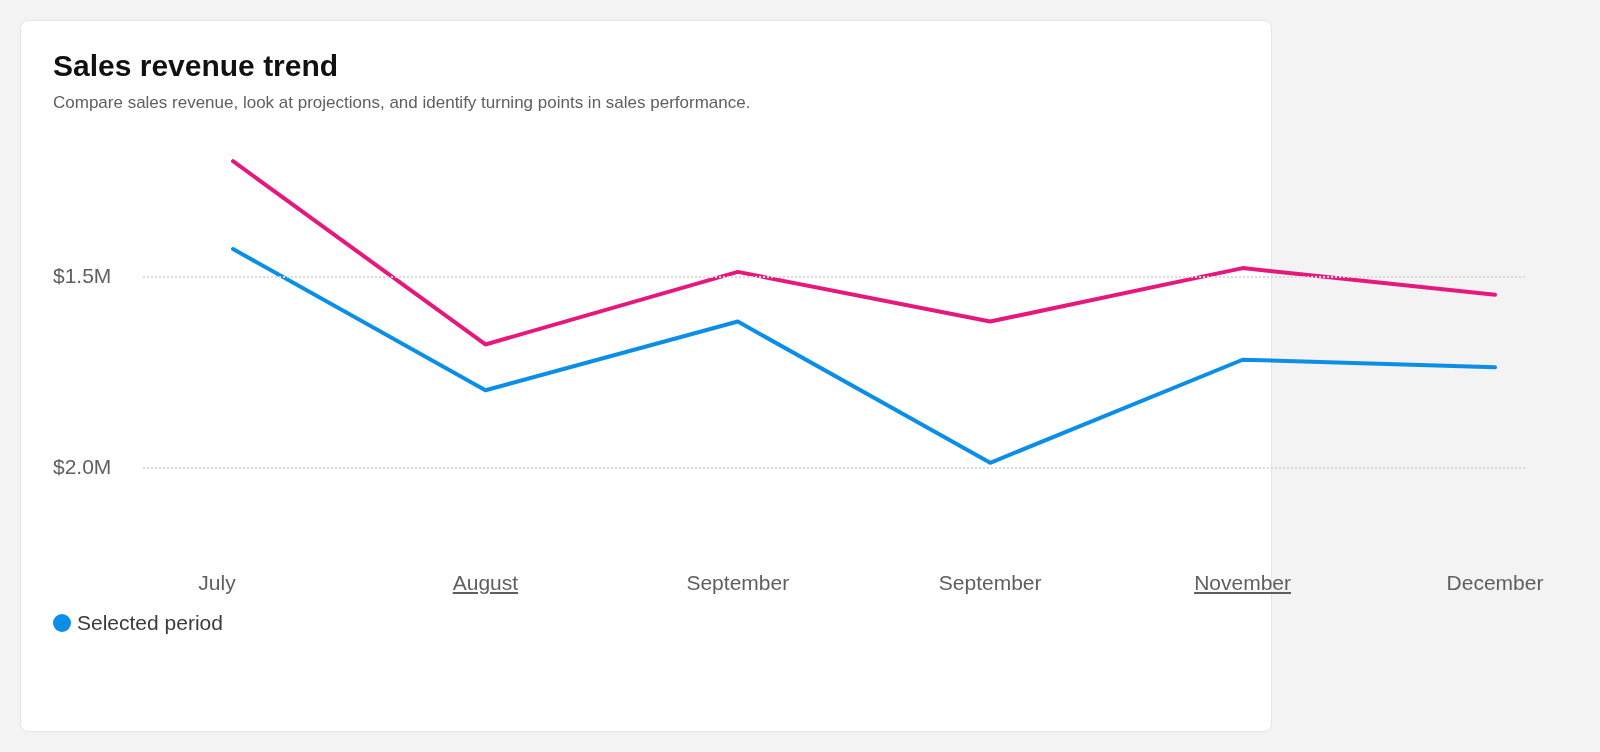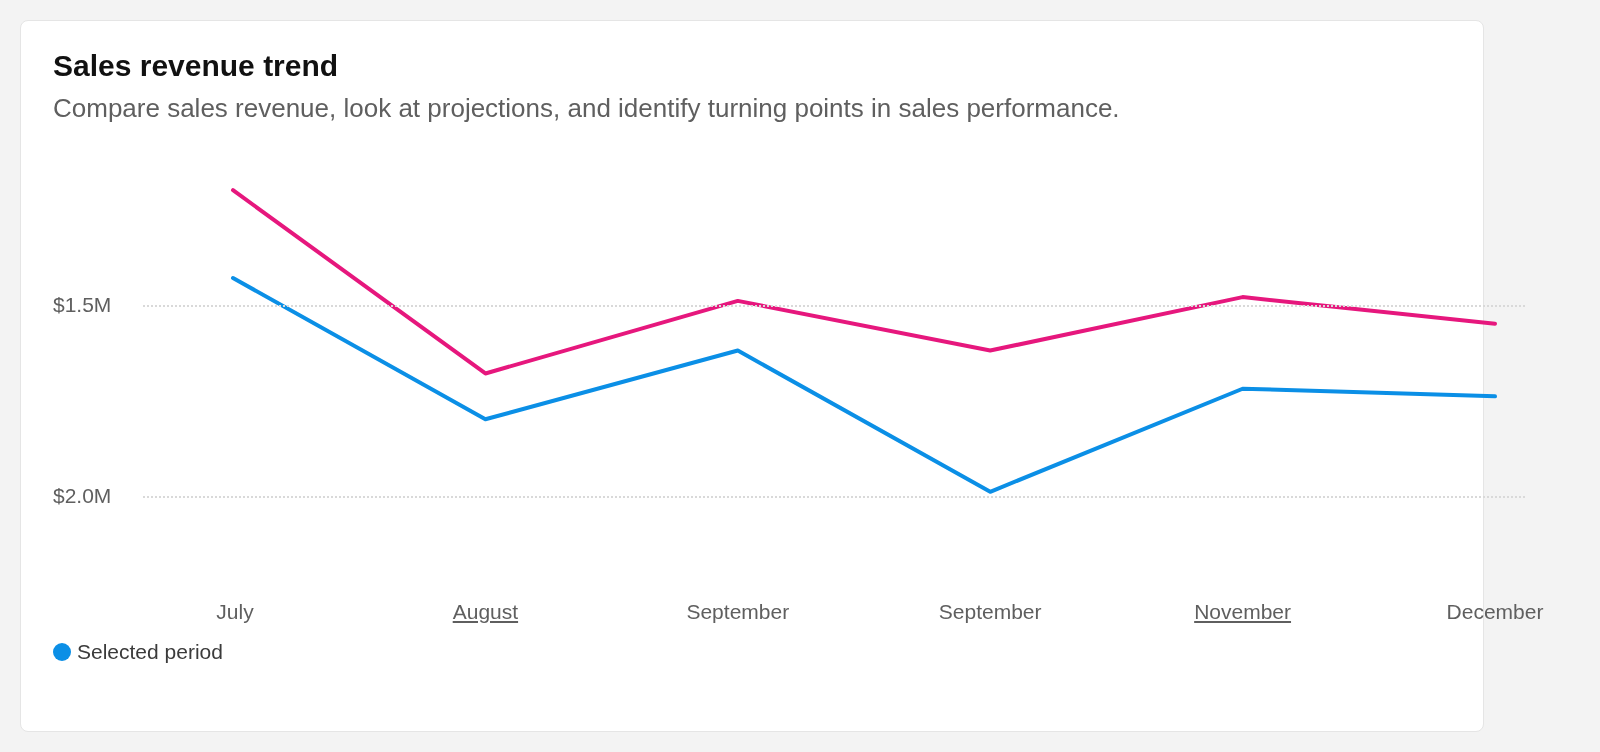--- a/index.html
+++ b/index.html
@@ -8,34 +8,33 @@
       background: #f3f3f3;
       padding: 20px;
       width: 1600px;
       height: 752px;
     }
     .card {
       background: #fff;
       border: 1px solid #e5e5e5;
       border-radius: 8px;
       padding: 28px 32px 24px 32px;
-      width: 1464px;
+      width: 1252px;
       height: 712px;
       position: relative;
     }
     .title {
       font-size: 30px;
       font-weight: 600;
       color: #111;
       margin-bottom: 10px;
     }
     .subtitle {
-      font-size: 26px;
+      font-size: 17px;
       color: #5f5f5f;
-      margin-bottom: 18px;
     }
     .chart-wrap {
       position: relative;
       width: 100%;
       height: 490px;
     }
     .y-label {
       position: absolute;
       left: 0;
       font-size: 21px;
@@ -88,21 +87,21 @@
   <div class="chart-wrap" id="chart-wrap">
 
     <svg class="lines" id="lines-svg" width="1492" height="490" style="left: 0px; top: 0px;">
         <path d="M180 136.00000000000006 L432.4 277.2727272727273 L684.8 208.54545454545456 L937.2 349.8181818181818 L1189.6 246.72727272727272 L1442 254.36363636363635" fill="none" stroke="#0b8fe6" stroke-width="4" stroke-linejoin="round" stroke-linecap="round"></path>
         <path d="M180 48.181818181818244 L432.4 231.45454545454544 L684.8 158.909090909091 L937.2 208.54545454545456 L1189.6 155.09090909090904 L1442 181.8181818181818" fill="none" stroke="#e6177d" stroke-width="4" stroke-linejoin="round" stroke-linecap="round"></path>
       </svg>
   <div class="grid-line" style="left: 90px; right: 20px; top: 353.636px; width: 1382px;"></div>
       <div class="y-label" style="top: 353.636px;">$2.0M</div>
       <div class="grid-line" style="left: 90px; right: 20px; top: 162.727px; width: 1382px;"></div>
       <div class="y-label" style="top: 162.727px;">$1.5M</div>
-      <div class="x-label" style="left: 182px; top: 458px;">July</div>
+      <div class="x-label" style="left: 164px; top: 458px;">July</div>
       <div class="x-label" style="left: 432.4px; top: 458px; text-decoration: underline;">August</div>
       <div class="x-label" style="left: 684.8px; top: 458px;">September</div>
       <div class="x-label" style="left: 937.2px; top: 458px;">September</div>
       <div class="x-label" style="left: 1189.6px; top: 458px; text-decoration: underline;">November</div>
       <div class="x-label" style="left: 1442px; top: 458px;">December</div>
     </div>
 
   <div class="legend">
     <div class="legend-item">
       <span class="legend-dot" id="dot0" style="background: rgb(11, 143, 230);"></span>

